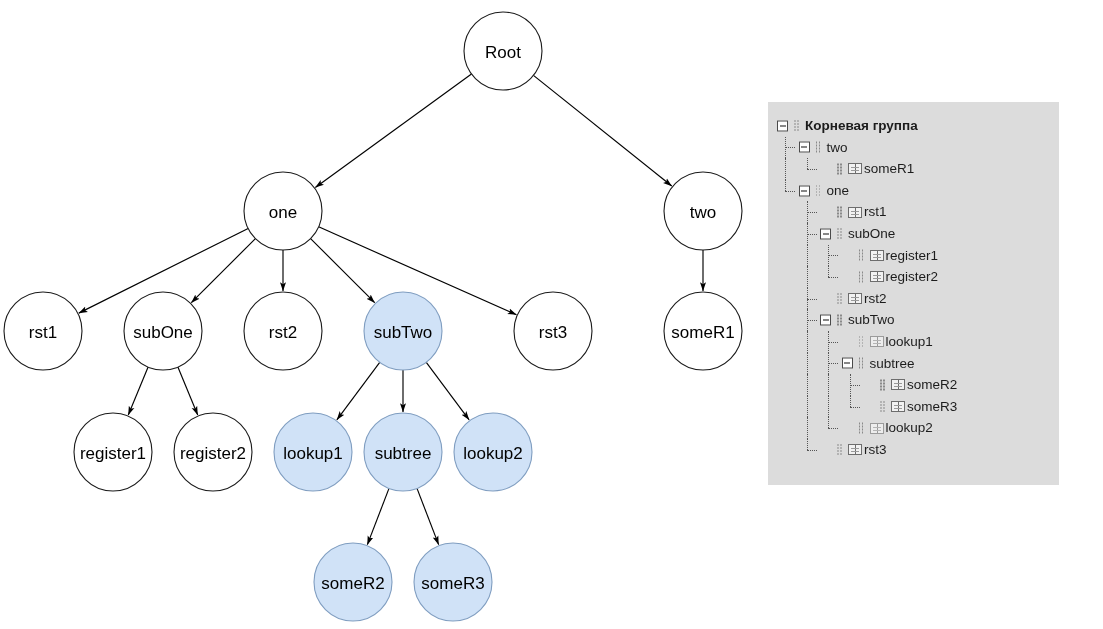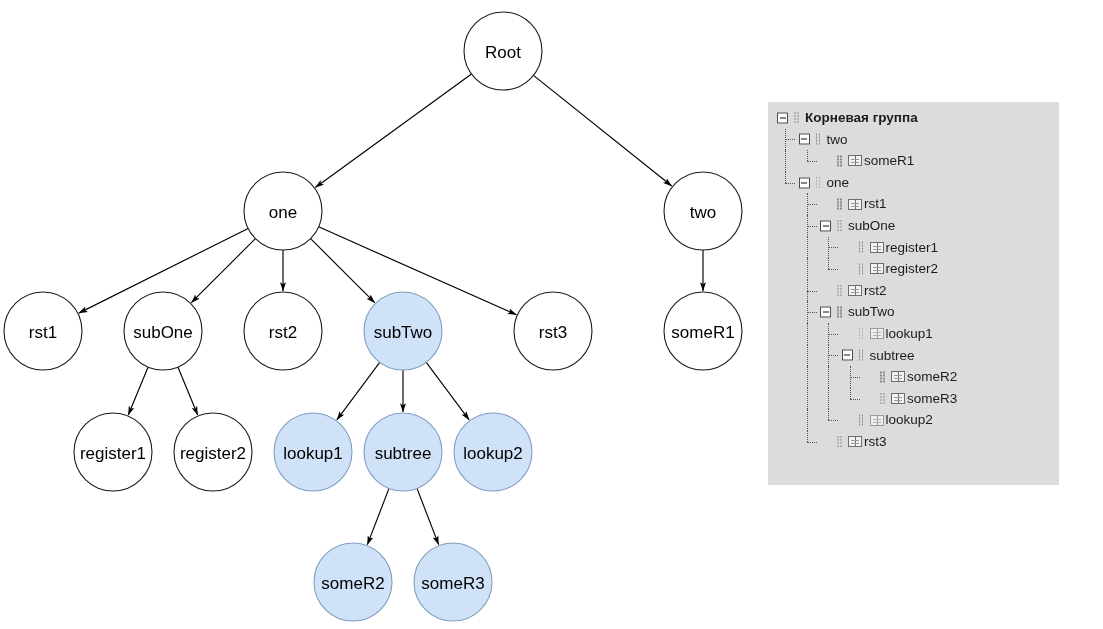--- a/index.html
+++ b/index.html
@@ -53,21 +53,21 @@
     position: absolute;
     left: 768px;
     top: 102px;
     width: 291px;
     height: 383px;
     background: #dcdcdc;
     overflow: hidden;
   }
   .tree-rows {
     position: relative;
-    padding-top: 5px;
+    padding-top: 13px;
   }
   .tree-row {
     position: relative;
     height: 21.6px;
     display: flex;
     align-items: center;
     white-space: nowrap;
   }
   .tw-guides {
     position: absolute;

